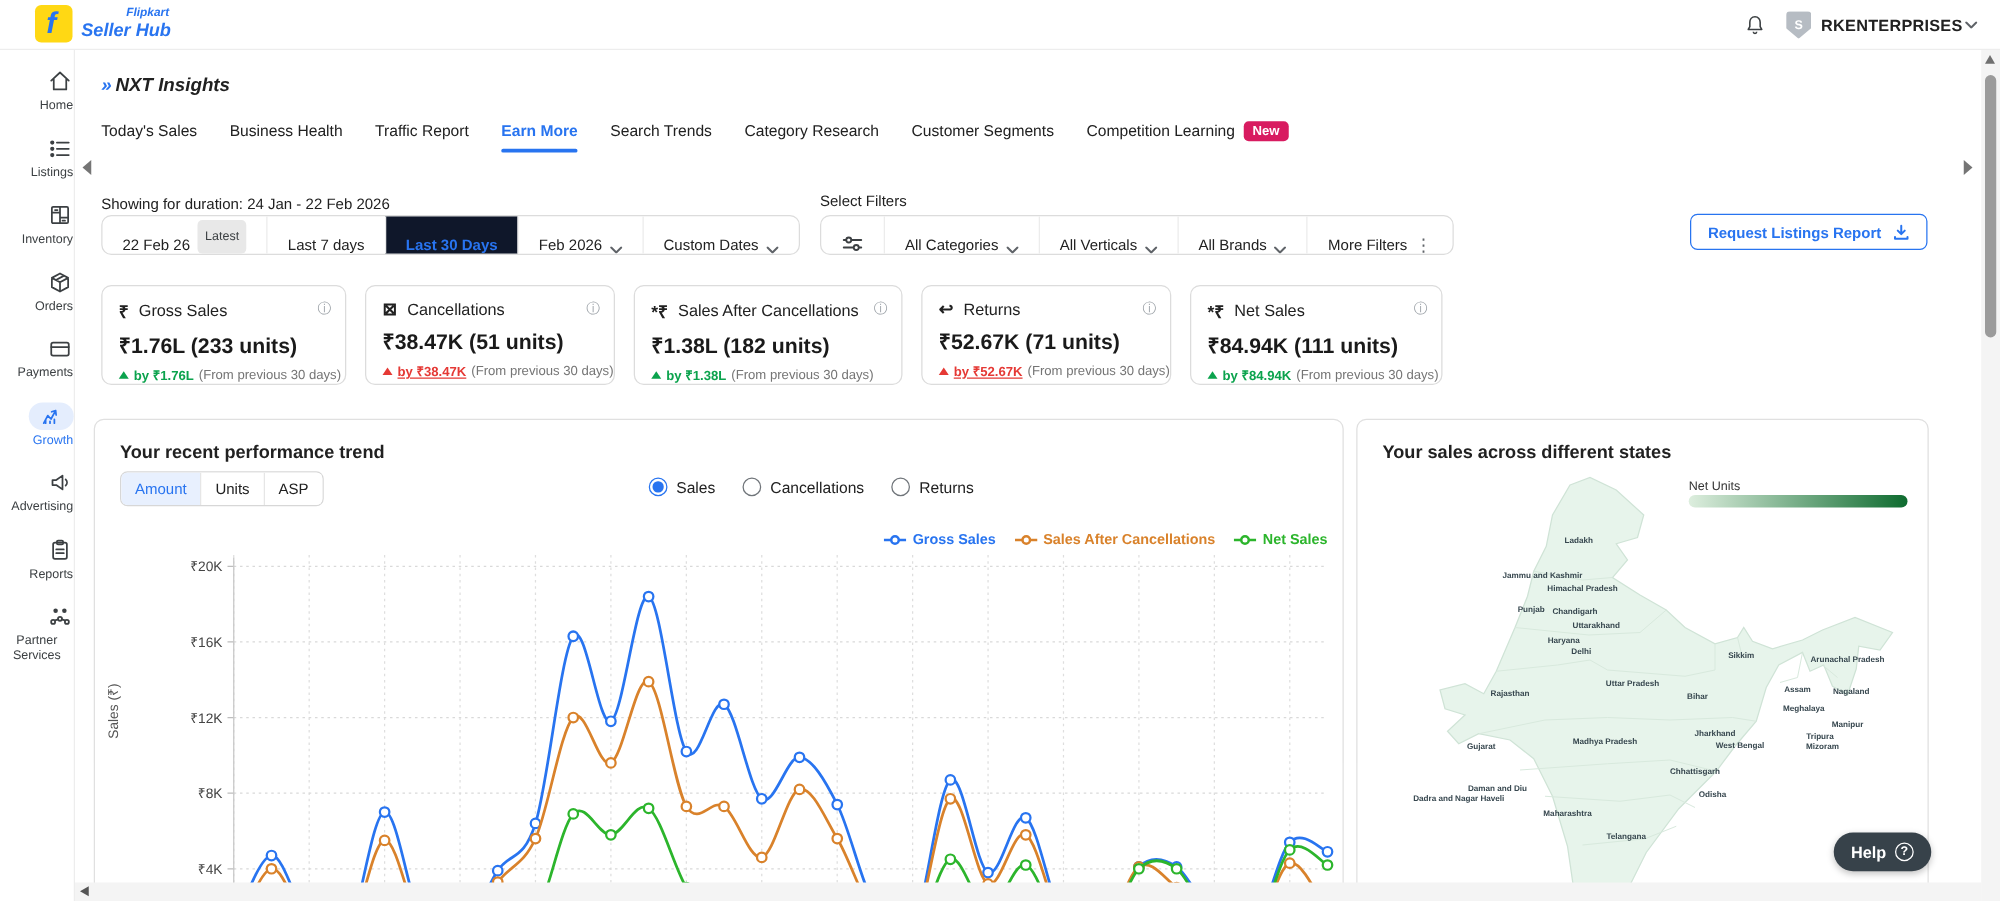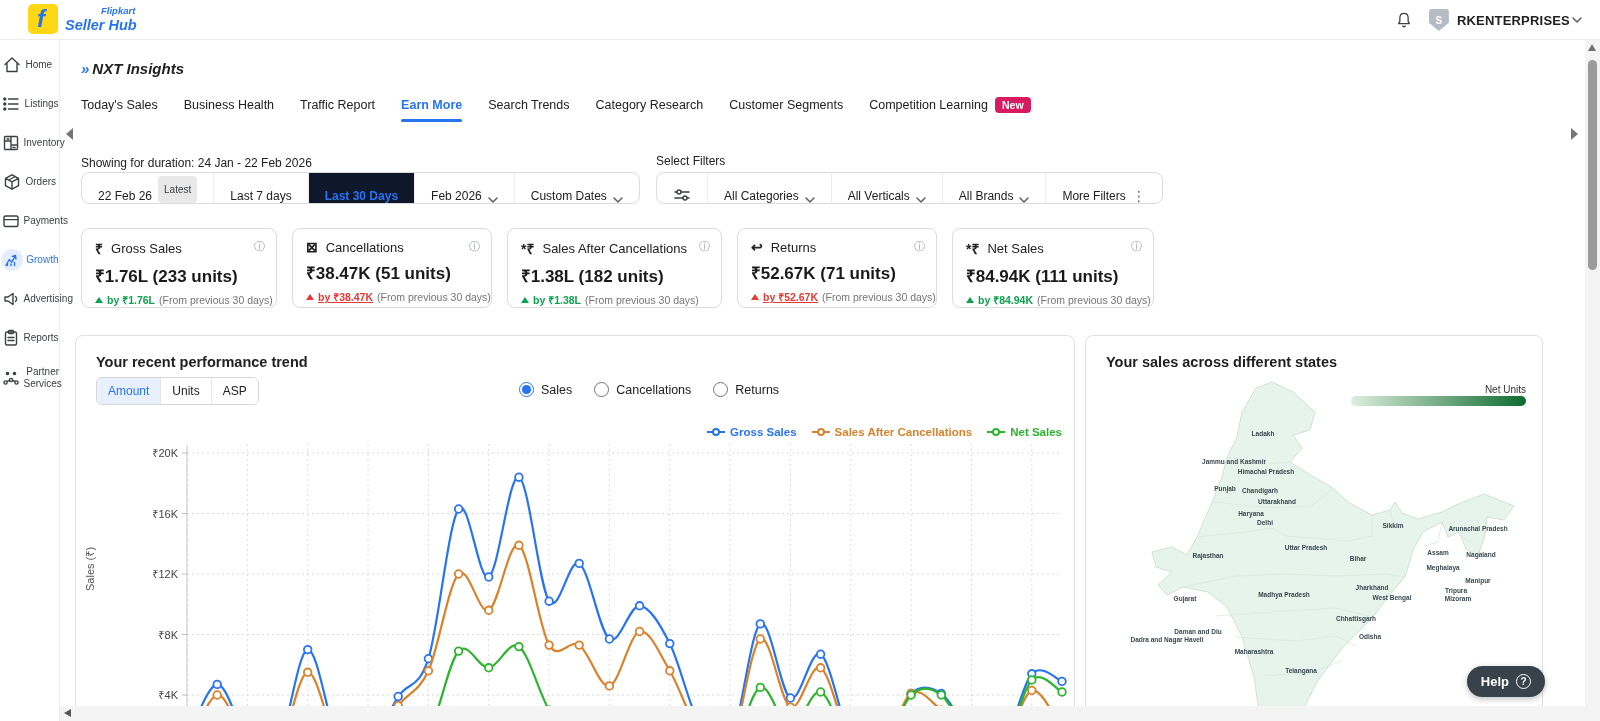--- a/index.html
+++ b/index.html
@@ -14,21 +14,21 @@
   .brand-text { line-height:1; font-style:italic; color:#2874f0; }
   .brand-text .l1 { font-size:9.5px; font-weight:bold;margin-left:36px; }
   .brand-text .l2 { font-size:14.5px; font-weight:bold; margin-top:2px; }
   .header-right { position:absolute; right:18px; top:0; height:40px; display:flex; align-items:center; gap:16px; }
   .bell { width:18px; height:18px; }
   .avatar { width:20px; height:22px; background:#b6bcc3; color:#fff; font-size:10px; font-weight:bold; display:flex; align-items:center; justify-content:center; clip-path:polygon(0 0,100% 0,100% 62%,50% 100%,0 62%); border-radius:3px; }
   .acct-name { font-size:13px; font-weight:bold; letter-spacing:.2px; display:flex; align-items:center; gap:2px; }
 
   
   .sidebar { position:absolute; left:0; top:40px; bottom:0; width:60px; background:#fff; border-right:1px solid #ededed; z-index:20; padding-top:14px; display:flex; flex-direction:column; align-items:center; }
-  .side-item { display:flex; flex-direction:row; align-items:center; gap:3px; margin-bottom:17px; cursor:pointer; color:#3c4043; width:58px; }
+  .side-item { display:flex; flex-direction:column; align-items:flex-end; gap:3px; margin-bottom:17px; cursor:pointer; color:#3c4043; width:58px; }
   .side-item .ic { width:22px; height:22px; display:flex; align-items:center; justify-content:center; }
   .side-item .lb { font-size:10px; color:#3c4043; text-align:center; line-height:1.15; }
   .side-item.active .ic { background:#e4edfd; border-radius:12px; width:36px; height:22px; color:#2874f0; }
   .side-item.active .lb { color:#2874f0; }
   .side-item svg { stroke:currentColor; fill:none; stroke-width:1.4; stroke-linecap:round; stroke-linejoin:round; }
 
   
   .main { position:absolute; left:60px; top:40px; right:0; bottom:0; background:#fff; overflow:hidden; }
   .nxt-title { position:absolute; left:21px; top:20px; font-size:15px; font-weight:bold; font-style:italic; display:flex; gap:5px; align-items:center; }
   .nxt-logo { color:#2874f0; font-weight:bold; letter-spacing:-2px; }
@@ -94,21 +94,21 @@
 
   .legend { position:absolute; right:12px; top:90px; display:flex; gap:15px; font-size:11.5px; font-weight:bold; }
   .lg-item { display:flex; gap:5px; align-items:center; }
   .lg-item svg { width:18px; height:10px; }
   .lg-blue { color:#2874f0; } .lg-orange { color:#d9822b; } .lg-green { color:#2cb52c; }
 
   .ylab { position:absolute; left:6px; top:255px; font-size:11px; color:#555; transform:rotate(-90deg); transform-origin:left top; white-space:nowrap; }
   #trend-svg { position:absolute; left:28px; top:100px; }
 
   
-  .netunits-label { position:absolute; left:265px; top:48px; width:175px; text-align:right; font-size:10px; color:#333; }
+  .netunits-label { position:absolute; left:265px; top:48px; width:175px; text-align:left; font-size:10px; color:#333; }
   .netunits-bar { position:absolute; left:265px; top:60px; width:175px; height:10px; border-radius:5px; background:linear-gradient(to right,#ddeede,#0e6b2f); }
   #india-svg { position:absolute; left:0; top:0; }
   .state-label { position:absolute; transform:translate(-50%,-50%); font-size:6.5px; font-weight:bold; color:#37474f; white-space:nowrap; z-index:3; }
 
   
   .help-btn { position:absolute; right:55px; bottom:24px; background:#37424a; color:#fff; font-size:13px; font-weight:bold; border-radius:17px; padding:8px 14px; display:flex; gap:7px; align-items:center; cursor:pointer; z-index:50; box-shadow:0 2px 6px rgba(0,0,0,.25); }
   .q-icon { width:15px; height:15px; border:1.4px solid #fff; border-radius:50%; font-size:10px; display:flex; align-items:center; justify-content:center; font-weight:bold; }
   .vscroll { position:absolute; right:0; top:40px; bottom:0; width:15px; background:#f4f4f4; z-index:40; }
   .vscroll .up { position:absolute; top:4px; left:3px; width:0; height:0; border-left:4.5px solid transparent; border-right:4.5px solid transparent; border-bottom:7px solid #707070; }
   .vscroll .thumb { position:absolute; top:20px; left:3px; width:9px; height:210px; background:#9b9b9b; border-radius:5px; }
@@ -326,20 +326,26 @@
       <svg class="chev" viewBox="0 0 10 6">
           <polyline points="1,1 5,5 9,1"></polyline>
         </svg>
     </div>
     <div class="seg">
       <span>More Filters</span>
       <span class="kebab">⋮</span>
     </div>
   </div>
 
+  <button class="request-btn">
+    <span>Request Listings Report</span>
+    <svg class="dl-icon" viewBox="0 0 14 14">
+      <path d="M7 1.5 V8 M4.2 5.5 L7 8.3 L9.8 5.5 M2 10.5 V12 H12 V10.5"></path>
+    </svg>
+  </button>
 
   <div class="kpi-row">
     <div class="kpi">
       <div class="kpi-head">
           <span class="kpi-ic">₹</span>
           <span>Gross Sales</span>
         </div>
       <span class="kpi-info">ⓘ</span>
       <div class="kpi-value">₹1.76L (233 units)</div>
       <div class="kpi-delta green">

